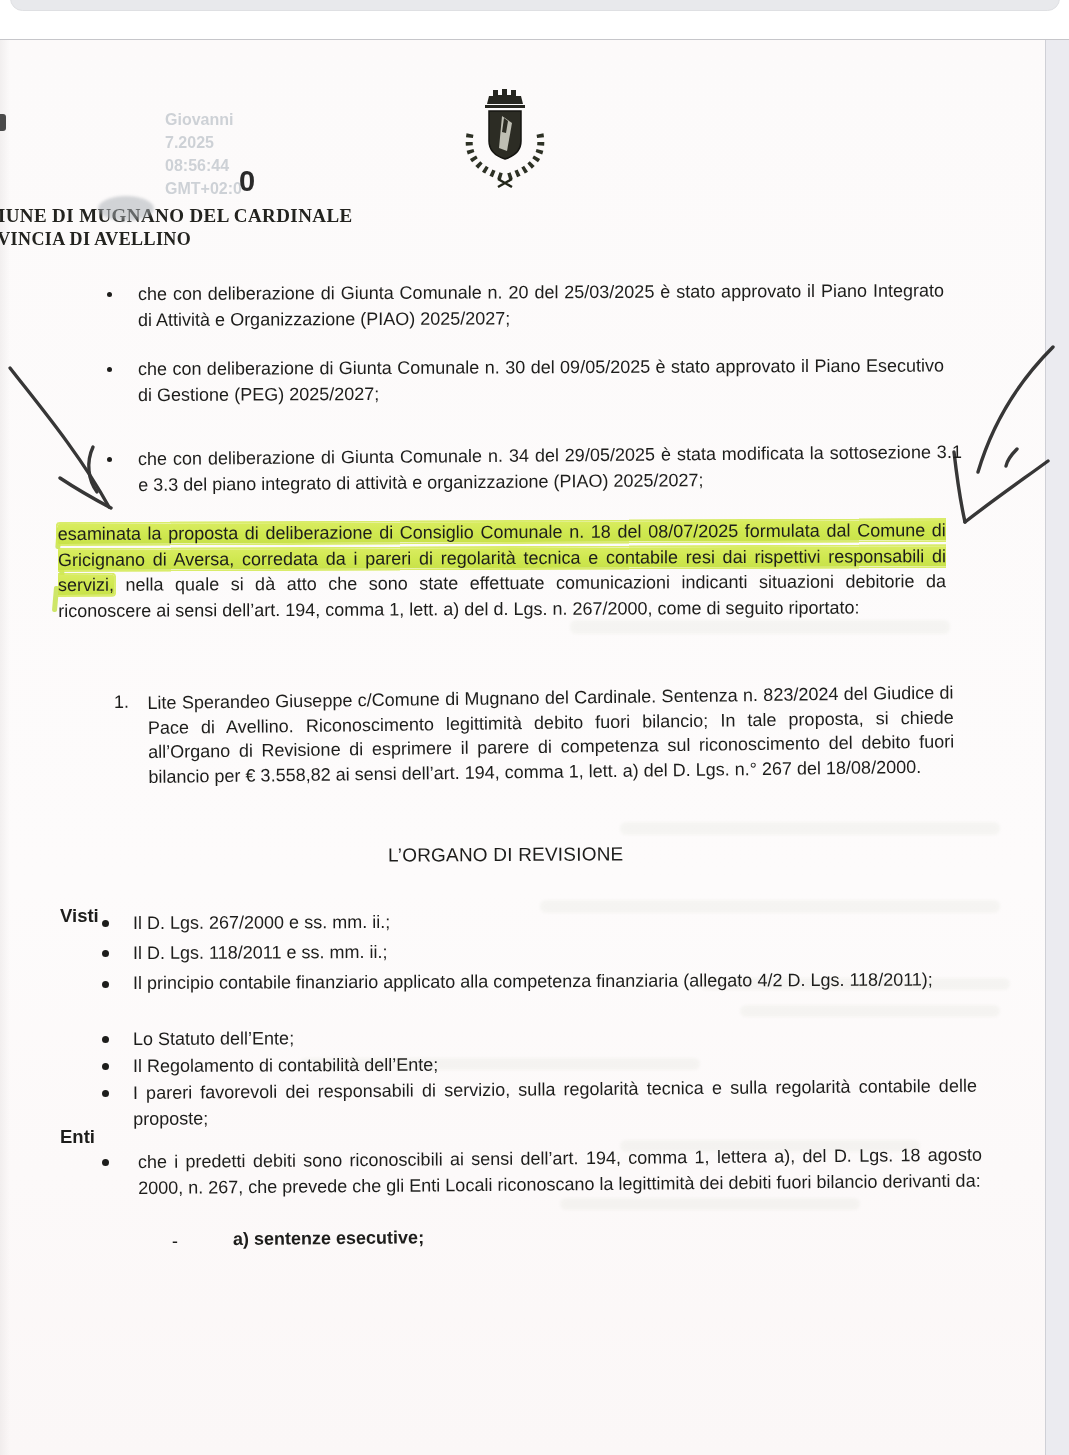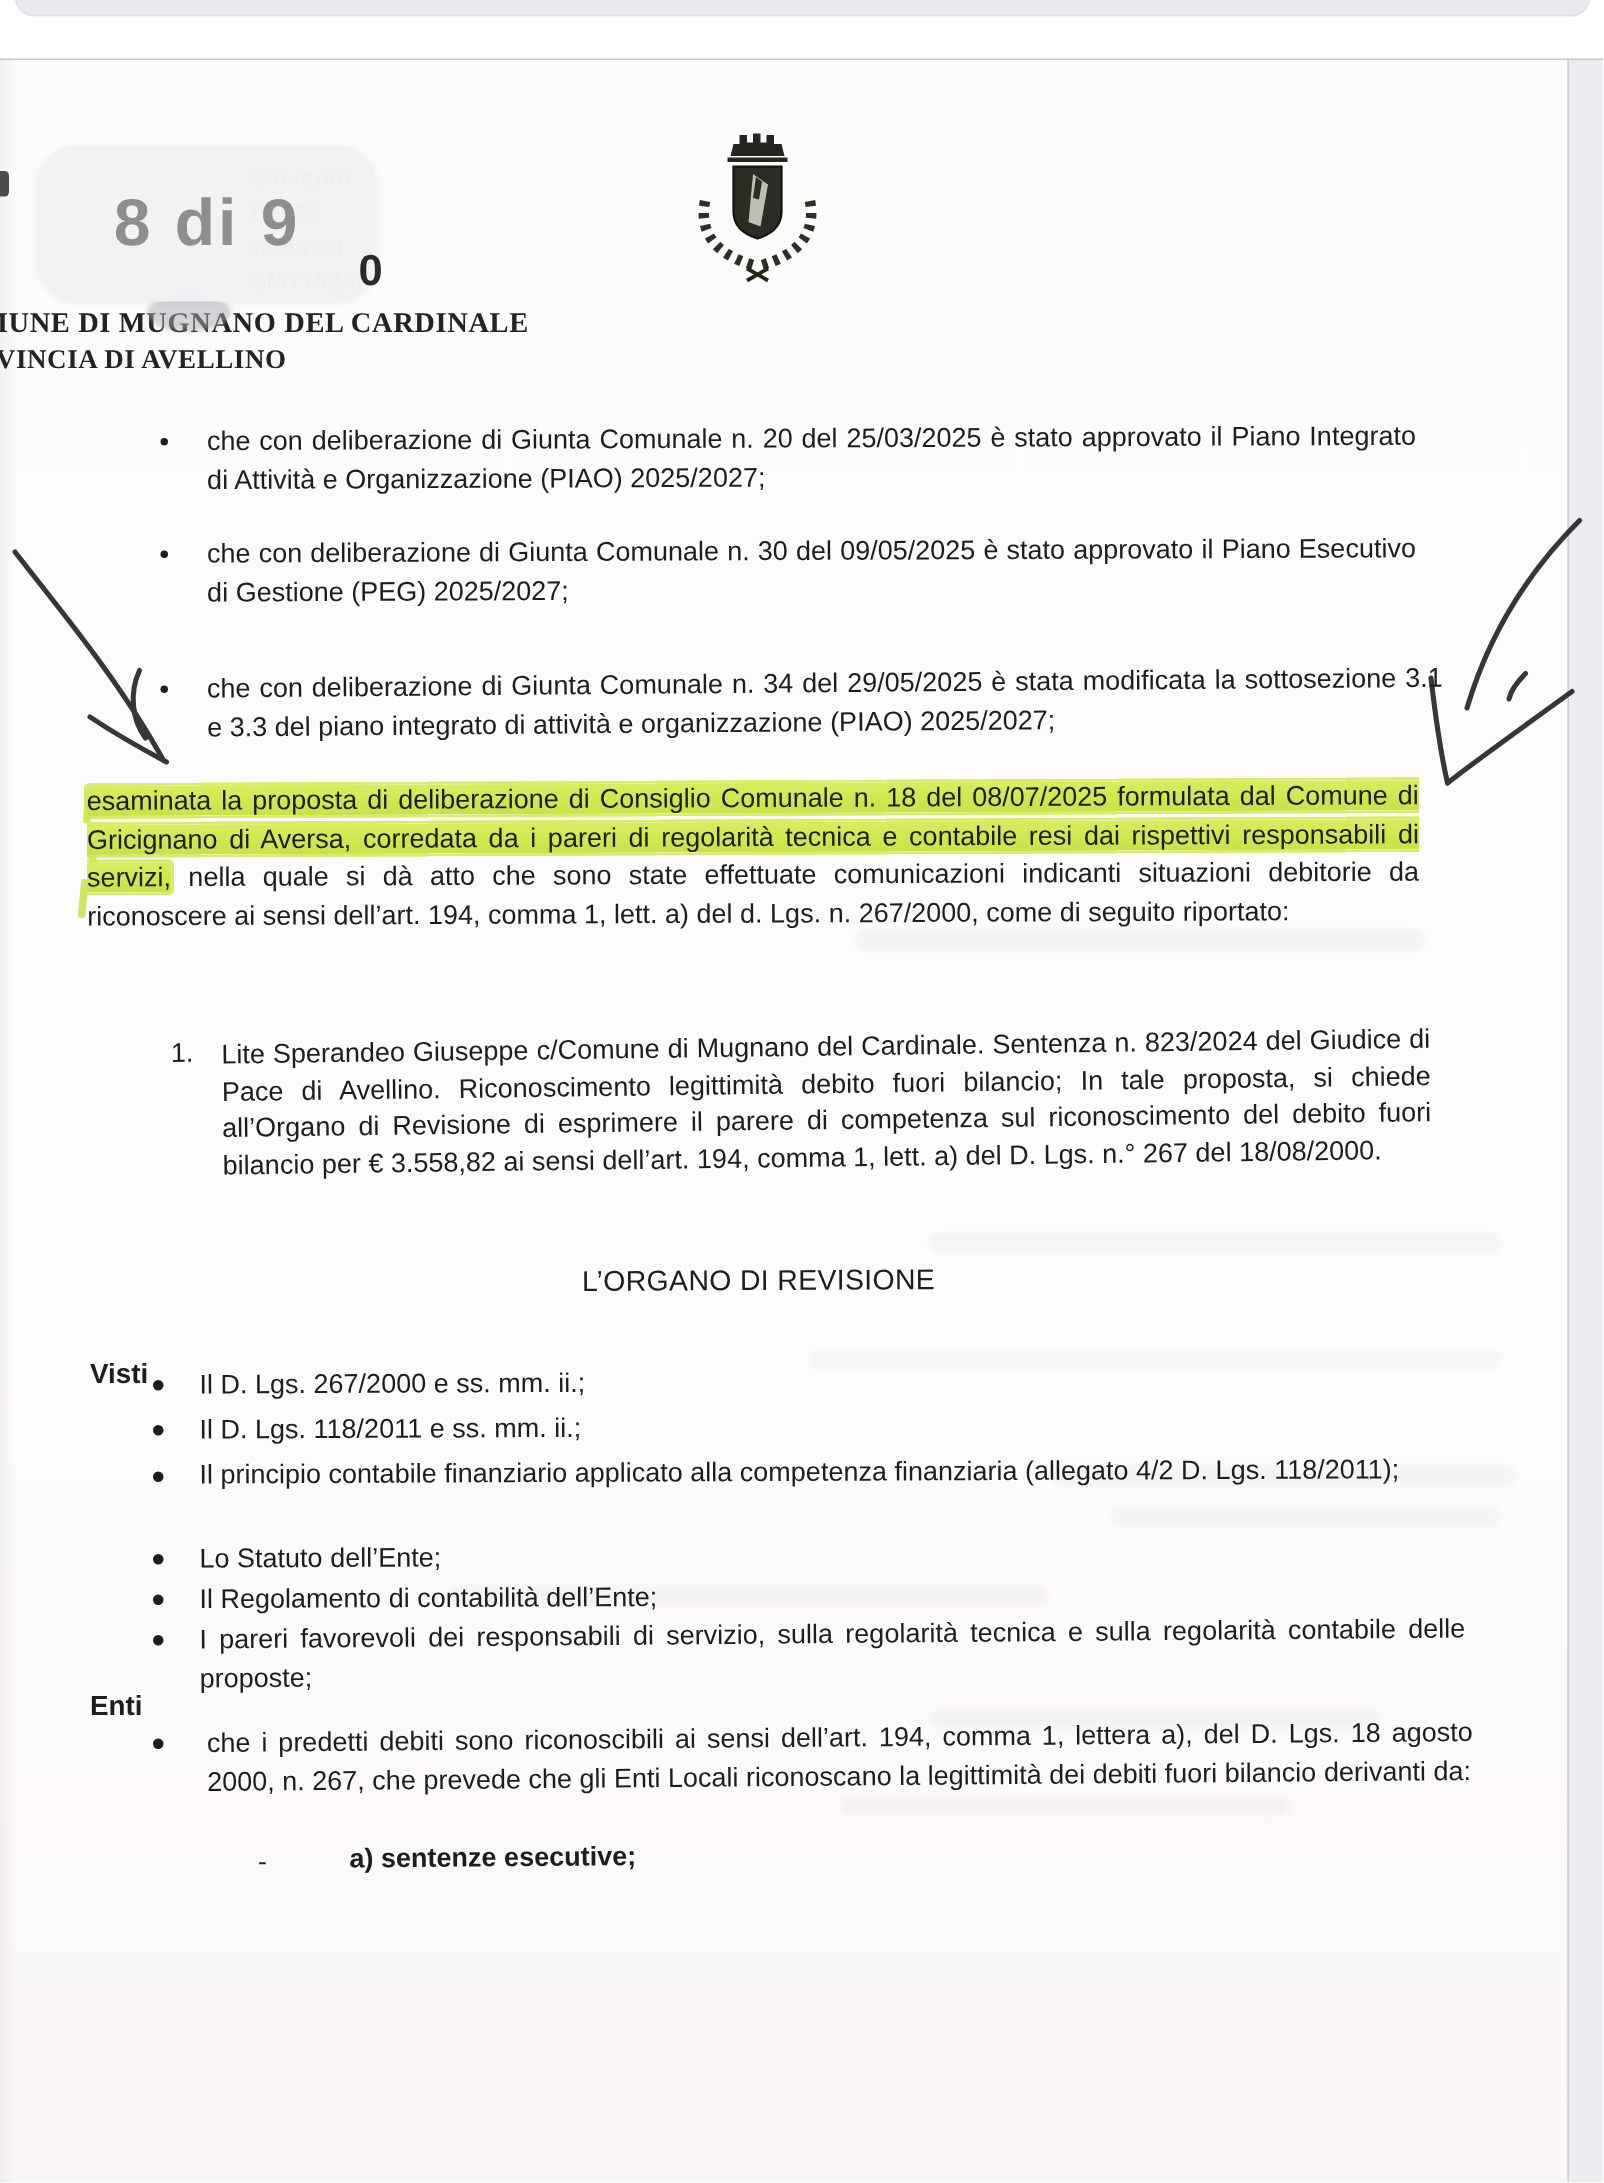--- a/index.html
+++ b/index.html
@@ -103,21 +103,20 @@
   <div class="smudge"></div>
 
   <div class="ghost-stamp">
     <div>Giovanni</div>
     <div>7.2025</div>
     <div>08:56:44</div>
     <div>GMT+02:0</div>
   </div>
   <div class="stray-zero">0</div>
 
-  <div class="page-badge">8 di 9</div>
 
   <svg class="crest" width="94" height="118" viewBox="0 0 94 118">
 
     <path d="M29,22 h36 l-2,-8 h-5 v-6 h-5 v5 h-4 v-6 h-5 v6 h-4 v-5 h-5 v6 h-4 z" fill="#25251f"></path>
     <path d="M27,23 h40 v3 h-40 z" fill="#25251f"></path>
 
     <path d="M31,29 h32 v30 q0,13 -16,18 q-16,-5 -16,-18 z" fill="#2c2c24" stroke="#141410" stroke-width="1.5"></path>
 
     <path d="M44,34 l10,7 -5,28 -8,-3 z" fill="#d8d8cd" opacity="0.85"></path>
     <path d="M46,36 l4,3 -2,12 -4,-1 z" fill="#2c2c24"></path>

